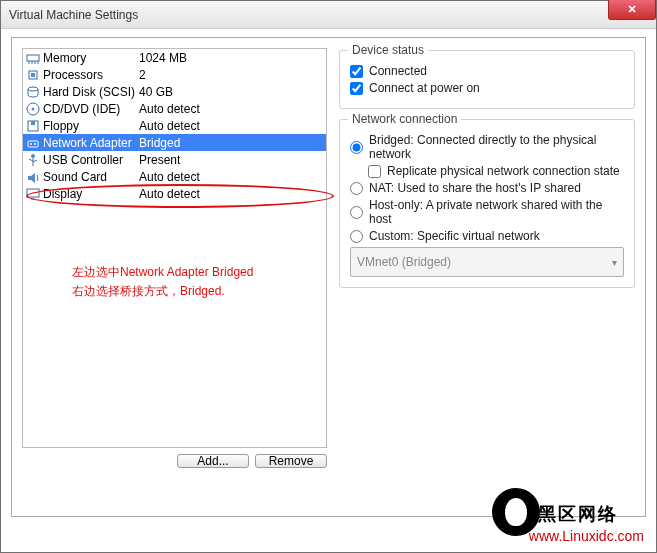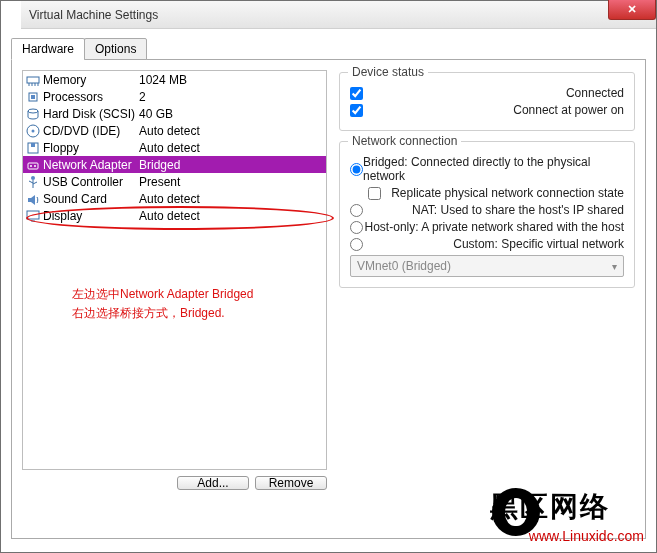--- a/index.html
+++ b/index.html
@@ -1,74 +1,70 @@
 <!DOCTYPE html>
 <html><head>
 <meta charset="utf-8">
 <style>
   * { box-sizing: border-box; font-family: "Segoe UI", Tahoma, sans-serif; font-size: 12px; }
   body { margin: 0; background: #5a5a5a; width: 657px; height: 553px; position: relative; overflow: hidden; }
   .window { position: absolute; left: 0; top: 0; width: 657px; height: 553px; background: #fff; border: 1px solid #707070; box-shadow: 0 0 6px rgba(0,0,0,.3); }
-  .titlebar { height: 28px; background: linear-gradient(#f7f7f7,#e4e4e4); border-bottom: 1px solid #d0d0d0; display:flex; align-items:center; padding:0 8px; position:relative;margin-left:20px; }
+  .titlebar { height: 28px; background: linear-gradient(#f7f7f7,#e4e4e4); border-bottom: 1px solid #d0d0d0; display:flex; align-items:center; padding:0 8px; position:relative; }
   .titlebar-title { color:#333; }
   .close-btn { position:absolute; right:0; top:-1px; width:48px; height:20px; background: linear-gradient(#e67, #c9302c); border:1px solid #9c2b27; border-top:none; border-radius:0 0 3px 3px; display:flex; align-items:center; justify-content:center; }
   .close-x { color:#fff; font-weight:bold; font-size:11px; }
   .body { padding: 8px 10px 10px 10px; }
   .tabs { display:flex; position:relative; top:1px; z-index:2; }
   .tab { padding:3px 10px; border:1px solid #aaa; background:#f0f0f0; margin-right:-1px; border-radius:2px 2px 0 0; }
   .tab.active { background:#fff; border-bottom:1px solid #fff; }
   .tab-pane { border:1px solid #aaa; background:#fff; height:480px; padding:10px; display:flex; gap:12px; position:relative; }
   .left-col { width:305px; display:flex; flex-direction:column; }
   .device-list { border:1px solid #bdbdbd; height:400px; position:relative; background:#fff; }
   .dev-head { display:flex; background:linear-gradient(#fdfdfd,#ececec); border-bottom:1px solid #d3d3d3; font-weight:normal; color:#333; }
   .dev-head .c1 { width:110px; padding:4px 6px; border-right:1px solid #d8d8d8; }
   .dev-head .c2 { flex:1; padding:4px 6px; }
   .rows { }
   .row { display:flex; align-items:center; height:17px; padding:0 2px; }
-  .row.selected { background:#a21caf; color:#fff; }
+  .row.selected { background:#3b82f6; color:#fff; }
   .row .ico { width:16px; height:16px; display:flex; align-items:center; justify-content:center; margin-right:2px; }
   .row .c1 { width:92px; white-space:nowrap; overflow:hidden; }
   .row .c2 { flex:1; padding-left:4px; white-space:nowrap; }
   .btn-row { display:flex; justify-content:flex-end; gap:6px; margin-top:6px; }
   .btn { min-width:72px; height:14px; background:linear-gradient(#fdfdfd,#e6e6e6); border:1px solid #9a9a9a; border-radius:3px; display:flex; align-items:center; justify-content:center; cursor:pointer; }
   .right-col { flex:1; padding-top:2px; }
   .group { border:1px solid #cfcfcf; border-radius:3px; padding:10px 10px 10px 10px; margin-bottom:10px; position:relative; }
   .group-title { position:absolute; top:-8px; left:8px; background:#fff; padding:0 4px; color:#444;text-align:right; }
-  .chk-row, .rad-row { display:flex; align-items:center; margin:3px 0; color:#222;justify-content:space-between; }
+  .chk-row, .rad-row { display:flex; align-items:center; gap:6px; margin:3px 0; color:#222; }
   .rad-row.sub { margin-left:18px; }
   input[type=checkbox], input[type=radio] { margin:0; }
-  .combo { width:100%; height:22px; border:1px solid #b0b0b0; background:#f4f4f4; color:#888; display:flex; align-items:center; justify-content:space-between; padding:0 6px; margin-top:4px; border-radius:2px; }
+  .combo { width:100%; height:30px; border:1px solid #b0b0b0; background:#f4f4f4; color:#888; display:flex; align-items:center; justify-content:space-between; padding:0 6px; margin-top:4px; border-radius:2px; }
   .combo .arrow { color:#888; font-size:10px; }
   .arrow-annot { position:absolute; left:260px; top:125px; width:90px; height:2px; pointer-events:none; }
   .arrow-line { stroke:#d11; stroke-width:1.5; fill:none; }
   .arrow-head { fill:#d11; }
   .ellipse { position:absolute; left:14px; top:146px; width:308px; height:24px; border:2px solid #d11; border-radius:50%/50%; pointer-events:none; }
   .anno-text { position:absolute; left:60px; top:225px; color:#d11; font-size:14px; line-height:1.6; pointer-events:none; }
   .watermark-area { position:absolute; right:6px; bottom:6px; width:170px; height:70px; color:#000; }
-  .wm-big { position:absolute; right:40px; bottom:20px; font-size:28px; font-weight:900; letter-spacing:2px; }
+  .wm-big { position:absolute; right:32px; bottom:20px; font-size:18px; font-weight:900; letter-spacing:2px; }
   .wm-small { position:absolute; right:6px; bottom:2px; color:#c00; font-size:14px; font-weight:normal; text-shadow:0 0 2px #fff; }
   .logo-circle { position:absolute; right:110px; bottom:10px; width:48px; height:48px; background:#000; border-radius:50%; display:flex; align-items:center; justify-content:center; }
   .logo-inner { width:22px; height:28px; background:#fff; border-radius:50% 50% 45% 45%; }
   svg.ico16 { width:14px; height:14px; }
 </style>
 </head>
 <body>
 
 <div class="window">
   <div class="titlebar">
     <span class="titlebar-title">Virtual Machine Settings</span>
     <div class="close-btn">
         <span class="close-x">✕</span>
       </div>
   </div>
   <div class="body">
-    <div class="tabs">
-      <div class="tab active">Hardware</div>
-      <div class="tab">Options</div>
-    </div>
     <div class="tab-pane">
 
       <div class="left-col">
         <div class="device-list">
           <div class="rows" id="rows">
               <div class="row">
                 <span class="ico">
                   <svg class="ico16" viewBox="0 0 14 14">
                     <rect x="1" y="4" width="12" height="6" fill="none" stroke="#3b6ea5"></rect>
                     <line x1="3" y1="10" x2="3" y2="13" stroke="#3b6ea5"></line>

